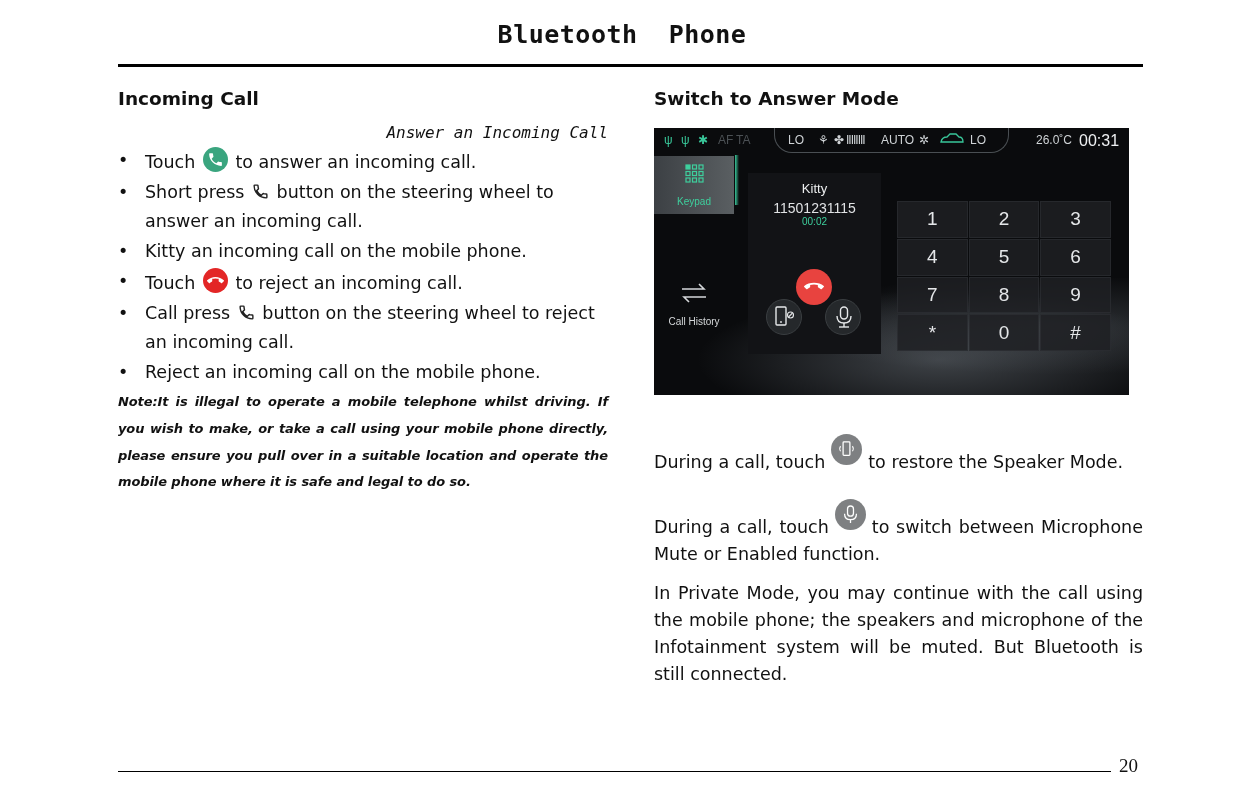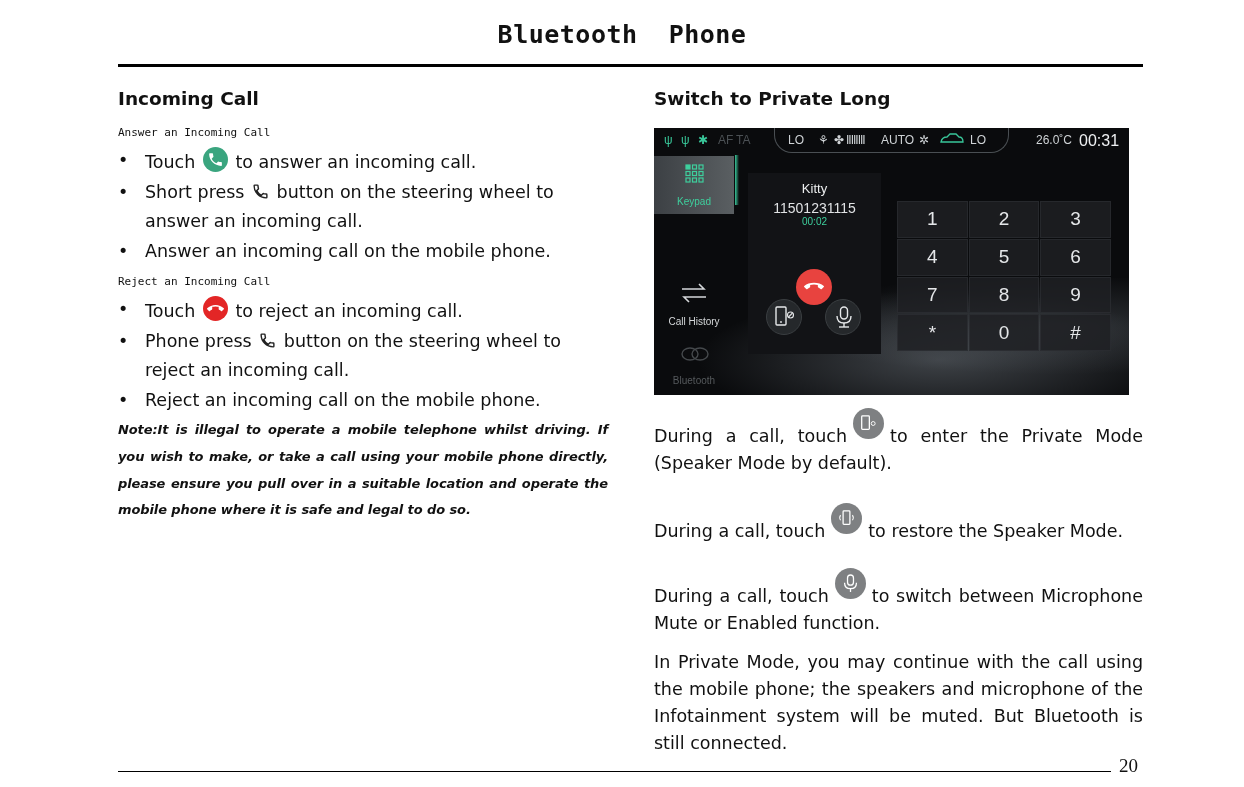--- a/index.html
+++ b/index.html
@@ -10,21 +10,21 @@
     position: absolute; left: 0; right: 0; top: 20px; text-align: center;
     font-family: "DejaVu Sans Mono", monospace; font-weight: bold; font-size: 25px; letter-spacing: 0.5px;
   }
   .title-rule { position: absolute; left: 118px; width: 1025px; top: 64px; height: 3px; background: #000; }
 
   .col-left { position: absolute; left: 118px; top: 86px; width: 490px; }
   .col-right { position: absolute; left: 654px; top: 86px; width: 490px; }
 
   .section-heading { font-family: "DejaVu Sans", sans-serif; font-weight: bold; font-size: 18.5px; margin-top: 2px; height: 30px; }
   .sub-heading {
-    font-family: "DejaVu Sans Mono", monospace; font-size: 11px; height: 29px; line-height: 29px;
+    font-family: "DejaVu Sans Mono", monospace; font-style: italic; font-size: 16px; height: 29px; line-height: 29px; text-align: right;
   }
   ul.bullets { list-style: none; }
   ul.bullets li {
     position: relative; padding-left: 27px; font-size: 17.5px; line-height: 27px; margin-bottom: 3px;
   }
   ul.bullets li .bullet { position: absolute; left: 0; top: 0; width: 14px; text-align: left; }
   .inline-icon {
     display: inline-block; width: 25px; height: 25px; border-radius: 50%; vertical-align: -4px;
     position: relative; margin: 0 2px;
   }
@@ -112,57 +112,56 @@
       <span>Short press</span>
       <span class="wheel-phone">
         <svg width="17" height="17" viewBox="0 0 24 24">
             <path fill="none" stroke="#222" stroke-width="2" d="M6.6 10.8c1.4 2.8 3.8 5.1 6.6 6.6l2.2-2.2c.3-.3.7-.4 1-.2 1.1.4 2.3.6 3.6.6.6 0 1 .4 1 1V20c0 .6-.4 1-1 1C10.6 21 3 13.4 3 4c0-.6.4-1 1-1h3.5c.6 0 1 .4 1 1 0 1.3.2 2.5.6 3.6.1.3 0 .7-.2 1z"></path>
           </svg>
       </span>
       <span>button on the steering wheel to answer an incoming call.</span>
     </li>
     <li>
       <span class="bullet">•</span>
-      <span>Answer an incoming call on the mobile phone.</span>
+      <span>Kitty an incoming call on the mobile phone.</span>
     </li>
   </ul>
 
-  <div class="sub-heading" style="margin-top:-1px;">Reject an Incoming Call</div>
   <ul class="bullets">
     <li>
       <span class="bullet">•</span>
       <span>Touch</span>
       <span class="inline-icon icon-reject">
         <svg width="17" height="17" viewBox="0 0 24 24">
             <path fill="#fff" d="M12 9c-1.6 0-3.2.3-4.6.7v3.1c0 .4-.2.7-.6.9-1 .5-1.9 1.1-2.7 1.8-.2.2-.4.3-.7.3s-.5-.1-.7-.3L.3 13.1c-.2-.2-.3-.4-.3-.7s.1-.5.3-.7C3.3 8.8 7.4 7 12 7s8.7 1.8 11.7 4.7c.2.2.3.4.3.7s-.1.5-.3.7l-2.5 2.5c-.2.2-.4.3-.7.3s-.5-.1-.7-.3c-.8-.7-1.7-1.3-2.7-1.8-.3-.2-.6-.5-.6-.9V9.7C15.2 9.3 13.6 9 12 9z"></path>
           </svg>
       </span>
       <span>to reject an incoming call.</span>
     </li>
     <li>
       <span class="bullet">•</span>
-      <span>Phone press</span>
+      <span>Call press</span>
       <span class="wheel-phone">
         <svg width="17" height="17" viewBox="0 0 24 24">
             <path fill="none" stroke="#222" stroke-width="2" d="M6.6 10.8c1.4 2.8 3.8 5.1 6.6 6.6l2.2-2.2c.3-.3.7-.4 1-.2 1.1.4 2.3.6 3.6.6.6 0 1 .4 1 1V20c0 .6-.4 1-1 1C10.6 21 3 13.4 3 4c0-.6.4-1 1-1h3.5c.6 0 1 .4 1 1 0 1.3.2 2.5.6 3.6.1.3 0 .7-.2 1z"></path>
           </svg>
       </span>
       <span>button on the steering wheel to reject an incoming call.</span>
     </li>
     <li>
       <span class="bullet">•</span>
       <span>Reject an incoming call on the mobile phone.</span>
     </li>
   </ul>
 
   <div class="note">Note:It is illegal to operate a mobile telephone whilst driving.  If you wish to make, or take a call using your mobile phone directly, please ensure you pull over in a suitable location and operate the mobile phone where it is safe and legal to do so.</div>
 </div>
 
 <div class="col-right">
-  <div class="section-heading">Switch to Private Long</div>
+  <div class="section-heading">Switch to Answer Mode</div>
 </div>
 
 <div class="screen">
   <div class="wave"></div>
 
   <div class="statusbar">
     <div class="status-arc"></div>
     <span class="st green" style="left:10px;">ψ</span>
     <span class="st green" style="left:27px;">ψ</span>
     <span class="st green" style="left:44px;">✱</span>
@@ -201,27 +200,20 @@
       </svg>
       <span class="lbl" style="top:40px;">Keypad</span>
     </div>
     <div class="side-item" style="top:122px;">
       <svg style="position:absolute;left:27px;top:6px;" width="26" height="22" viewBox="0 0 26 22">
         <path d="M1 7 H23 L18 2" fill="none" stroke="#d5d8da" stroke-width="1.6"></path>
         <path d="M25 15 H3 L8 20" fill="none" stroke="#d5d8da" stroke-width="1.6"></path>
       </svg>
       <span class="lbl" style="top:40px;">Call History</span>
     </div>
-    <div class="side-item" style="top:180px; color:#55595c;">
-      <svg style="position:absolute;left:26px;top:10px;" width="30" height="20" viewBox="0 0 30 20">
-        <ellipse cx="10" cy="10" rx="8" ry="6" fill="none" stroke="#45494c" stroke-width="1.4"></ellipse>
-        <ellipse cx="20" cy="10" rx="8" ry="6" fill="none" stroke="#45494c" stroke-width="1.4"></ellipse>
-      </svg>
-      <span class="lbl" style="top:41px;">Bluetooth</span>
-    </div>
   </div>
   <div class="side-accent"></div>
 
   <div class="call-panel">
     <div class="caller" style="top:8px; font-size:13px; color:#eceeef;">Kitty</div>
     <div class="caller" style="top:27px; font-size:14px; color:#e0e2e4;">11501231115</div>
     <div class="caller" style="top:43px; font-size:10px; color:#3ecf9d;">00:02</div>
     <div class="end-btn">
       <svg width="20" height="12" viewBox="0 0 24 12">
           <path fill="#fff" d="M12 3c-1.6 0-3.2.3-4.6.7v2.1c0 .4-.2.7-.6.9-1 .5-1.9 1.1-2.7 1.8-.2.2-.4.3-.7.3s-.5-.1-.7-.3L.3 6.1C.1 5.9 0 5.7 0 5.4s.1-.5.3-.7C3.3 2.3 7.4 1 12 1s8.7 1.3 11.7 3.7c.2.2.3.4.3.7s-.1.5-.3.7l-2.4 2.4c-.2.2-.4.3-.7.3s-.5-.1-.7-.3c-.8-.7-1.7-1.3-2.7-1.8-.3-.2-.6-.5-.6-.9V3.7C15.2 3.3 13.6 3 12 3z"></path>
@@ -255,28 +247,20 @@
     <div class="key">7</div>
     <div class="key">8</div>
     <div class="key">9</div>
     <div class="key">*</div>
     <div class="key">0</div>
     <div class="key">#</div>
   </div>
 </div>
 
 <div style="position:absolute; left:654px; top:408px; width:489px;">
-  <p class="para" style="text-align-last:left;">
-    <span>During a call, touch</span><span class="para-icon">
-      <svg width="17" height="19" viewBox="0 0 20 22">
-          <rect x="2" y="2" width="9" height="16" rx="1" fill="none" stroke="#fff" stroke-width="1.5"></rect>
-          <circle cx="15.5" cy="11" r="2.3" fill="none" stroke="#fff" stroke-width="1.1"></circle>
-        </svg>
-    </span><span>to enter the Private Mode (Speaker Mode by default).</span>
-  </p>
   <p class="para" style="margin-top:26px;">
     <span>During a call, touch</span><span class="para-icon">
       <svg width="17" height="19" viewBox="0 0 20 22">
           <rect x="6" y="2" width="8" height="16" rx="1" fill="none" stroke="#fff" stroke-width="1.5"></rect>
           <path d="M3 7 Q1 10 3 13 M17 7 Q19 10 17 13" fill="none" stroke="#fff" stroke-width="1.2"></path>
         </svg>
     </span><span>to restore the Speaker Mode.</span>
   </p>
   <p class="para" style="margin-top:23px;">
     <span>During a call, touch</span><span class="para-icon">

